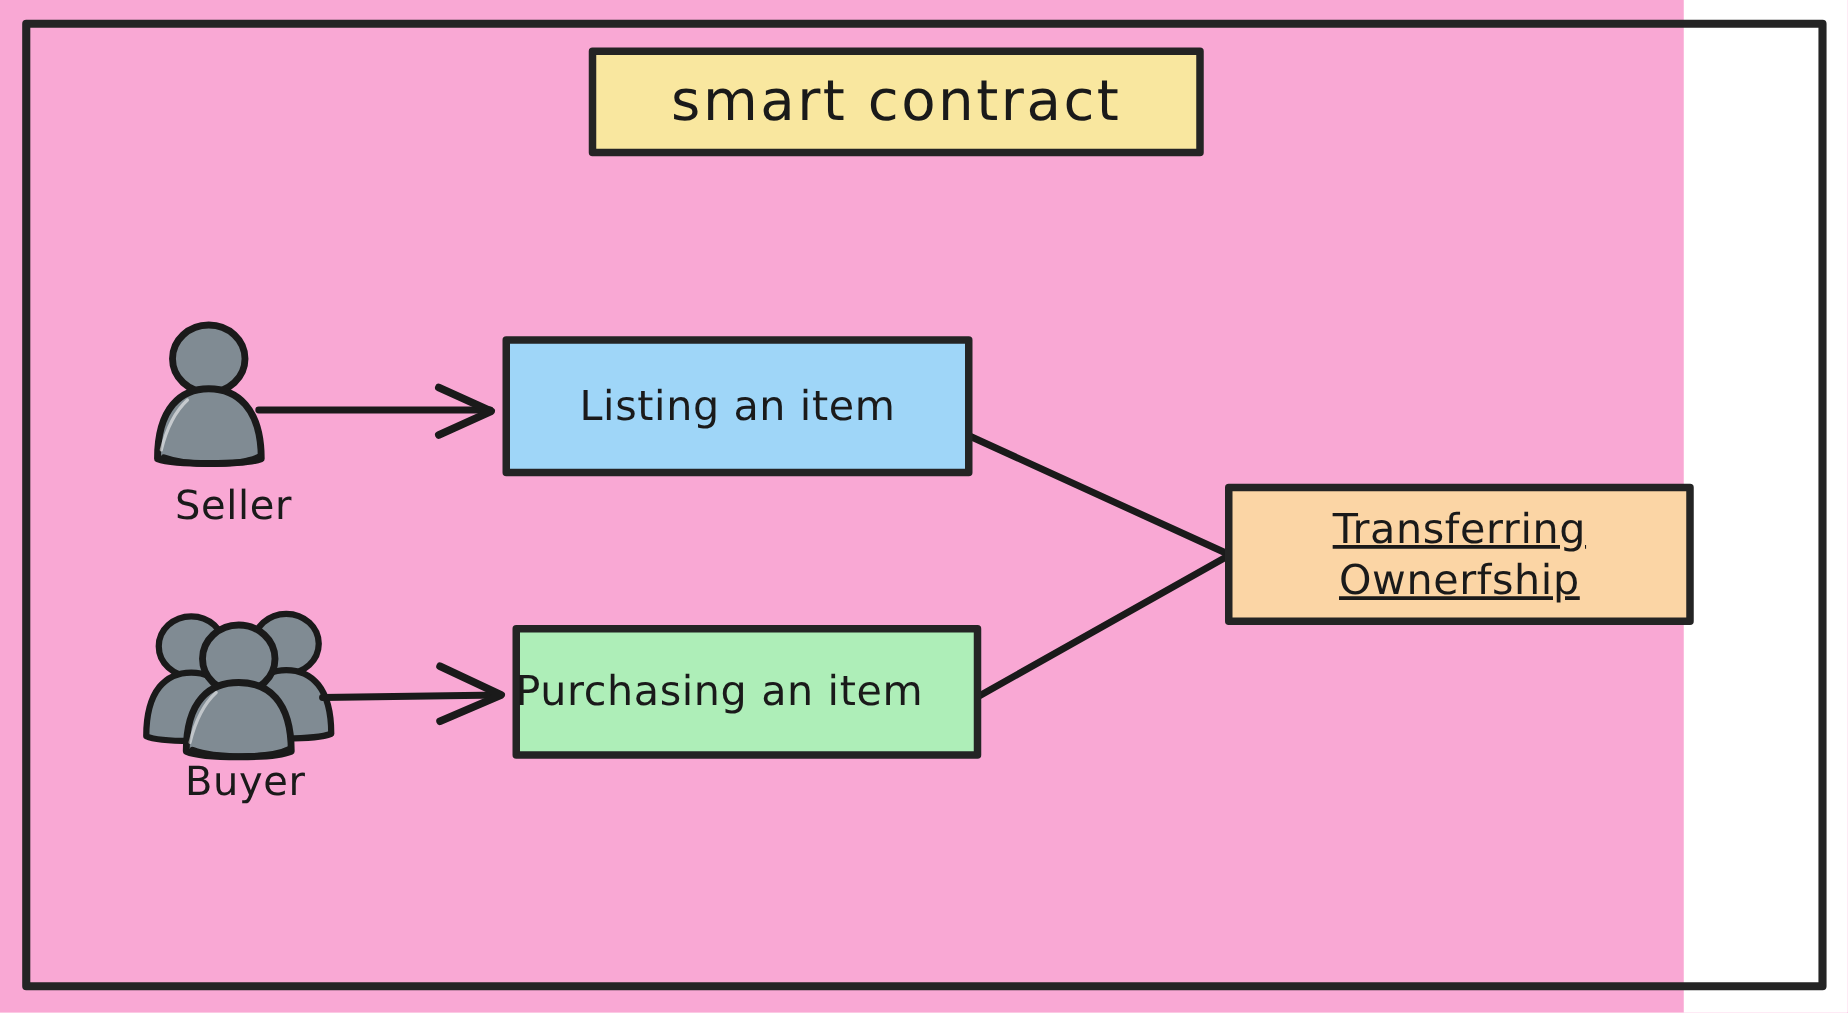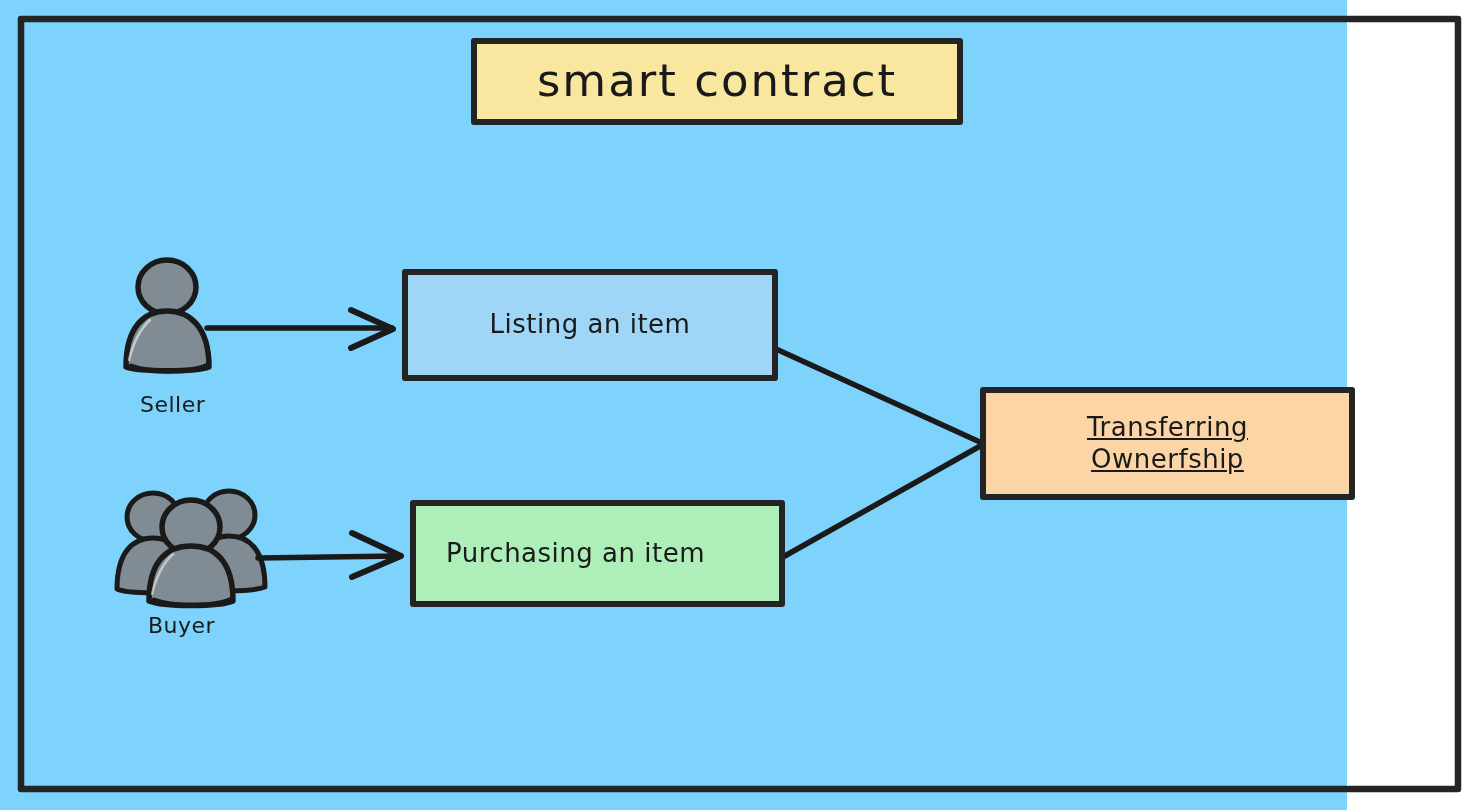--- a/index.html
+++ b/index.html
@@ -10,21 +10,21 @@
   body {
     width: 1478px;
     height: 810px;
     font-family: "DejaVu Sans", sans-serif;
     overflow: hidden;
   }
   #canvas {
     position: relative;
     width: 1347px;
     height: 810px;
-    background: #7dd3fc;
+    background: #f9a8d4;
   }
   #diagram-svg {
     position: absolute;
     left: 0;
     top: 0;
     width: 1478px;
     height: 810px;
   }
   .node-label {
     position: absolute;
@@ -36,25 +36,25 @@
     font-family: "DejaVu Sans", sans-serif;
     pointer-events: none;
     white-space: pre-line;
     line-height: 1.22;
   }
   .title-label {
     font-size: 45px;
     letter-spacing: 2px;
   }
   .box-label {
-    font-size: 26px;
+    font-size: 33px;
     letter-spacing: 0.5px;
   }
   .actor-label {
-    font-size: 22px;
+    font-size: 32px;
     letter-spacing: 0.5px;
     justify-content: flex-start;
   }
 </style>
 </head>
 <body>
 
 <div id="canvas">
 
   <svg id="diagram-svg" viewBox="0 0 1478 810">

